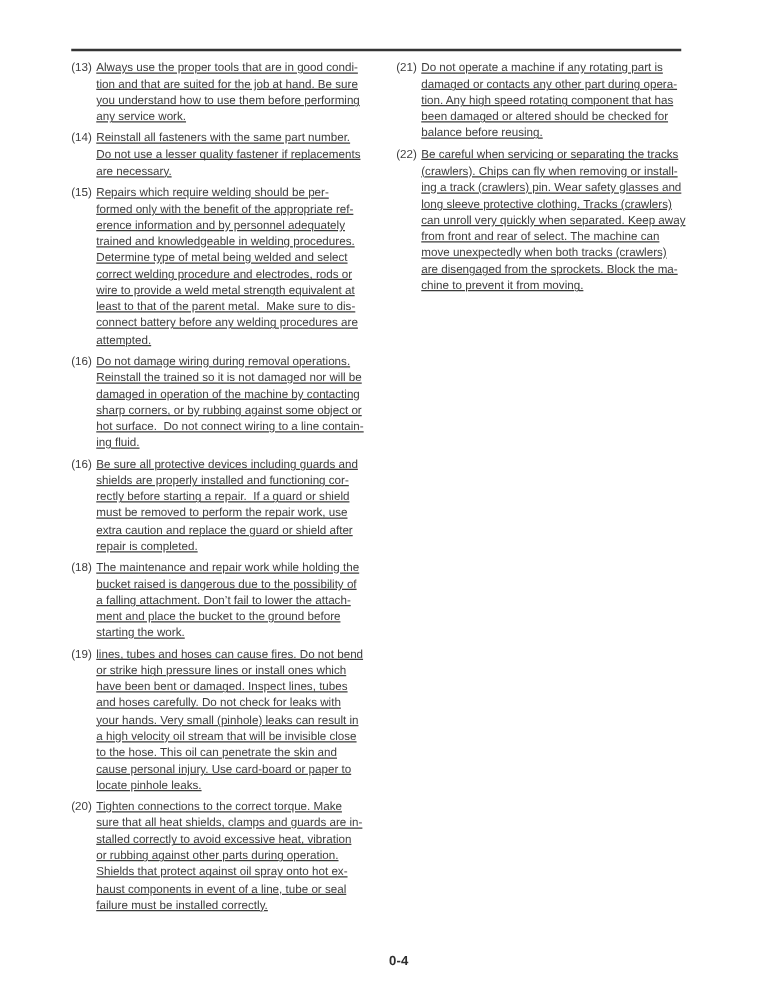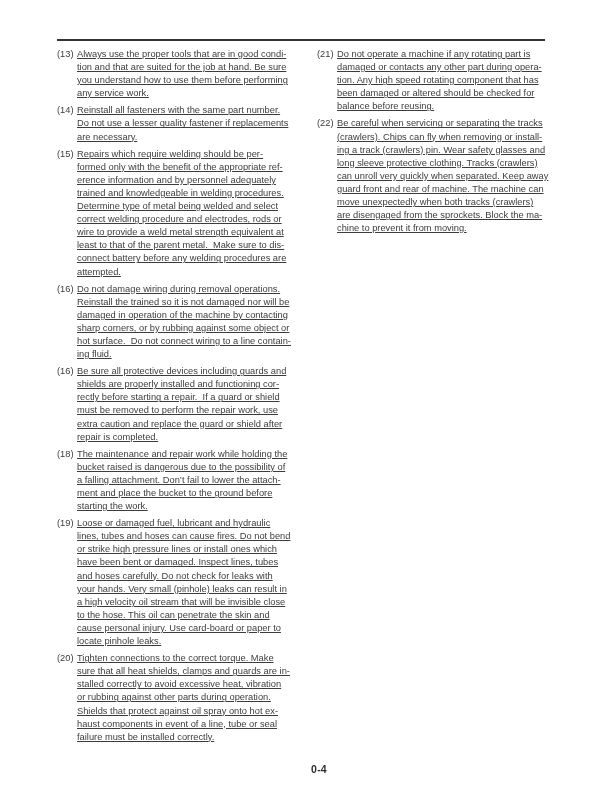--- a/index.html
+++ b/index.html
@@ -123,21 +123,20 @@
           <div class="item">
             <span class="num">(18)</span>
             <div class="line">The maintenance and repair work while holding the</div>
             <div class="line">bucket raised is dangerous due to the possibility of</div>
             <div class="line">a falling attachment. Don’t fail to lower the attach-</div>
             <div class="line">ment and place the bucket to the ground before</div>
             <div class="line">starting the work.</div>
           </div>
           <div class="item">
             <span class="num">(19)</span>
-            <div class="line">Loose or damaged fuel, lubricant and hydraulic</div>
             <div class="line">lines, tubes and hoses can cause fires. Do not bend</div>
             <div class="line">or strike high pressure lines or install ones which</div>
             <div class="line">have been bent or damaged. Inspect lines, tubes</div>
             <div class="line">and hoses carefully. Do not check for leaks with</div>
             <div class="line">your hands. Very small (pinhole) leaks can result in</div>
             <div class="line">a high velocity oil stream that will be invisible close</div>
             <div class="line">to the hose. This oil can penetrate the skin and</div>
             <div class="line">cause personal injury. Use card-board or paper to</div>
             <div class="line">locate pinhole leaks.</div>
           </div>
@@ -161,21 +160,21 @@
             <div class="line">been damaged or altered should be checked for</div>
             <div class="line">balance before reusing.</div>
           </div>
           <div class="item">
             <span class="num">(22)</span>
             <div class="line">Be careful when servicing or separating the tracks</div>
             <div class="line">(crawlers). Chips can fly when removing or install-</div>
             <div class="line">ing a track (crawlers) pin. Wear safety glasses and</div>
             <div class="line">long sleeve protective clothing. Tracks (crawlers)</div>
             <div class="line">can unroll very quickly when separated. Keep away</div>
-            <div class="line">guard front and rear of machine. The machine can</div>
+            <div class="line">from front and rear of select. The machine can</div>
             <div class="line">move unexpectedly when both tracks (crawlers)</div>
             <div class="line">are disengaged from the sprockets. Block the ma-</div>
             <div class="line">chine to prevent it from moving.</div>
           </div>
         </div>
     </div>
   </div>
   <div class="footer">
     <span class="pagenum">0-4</span>
   </div>

